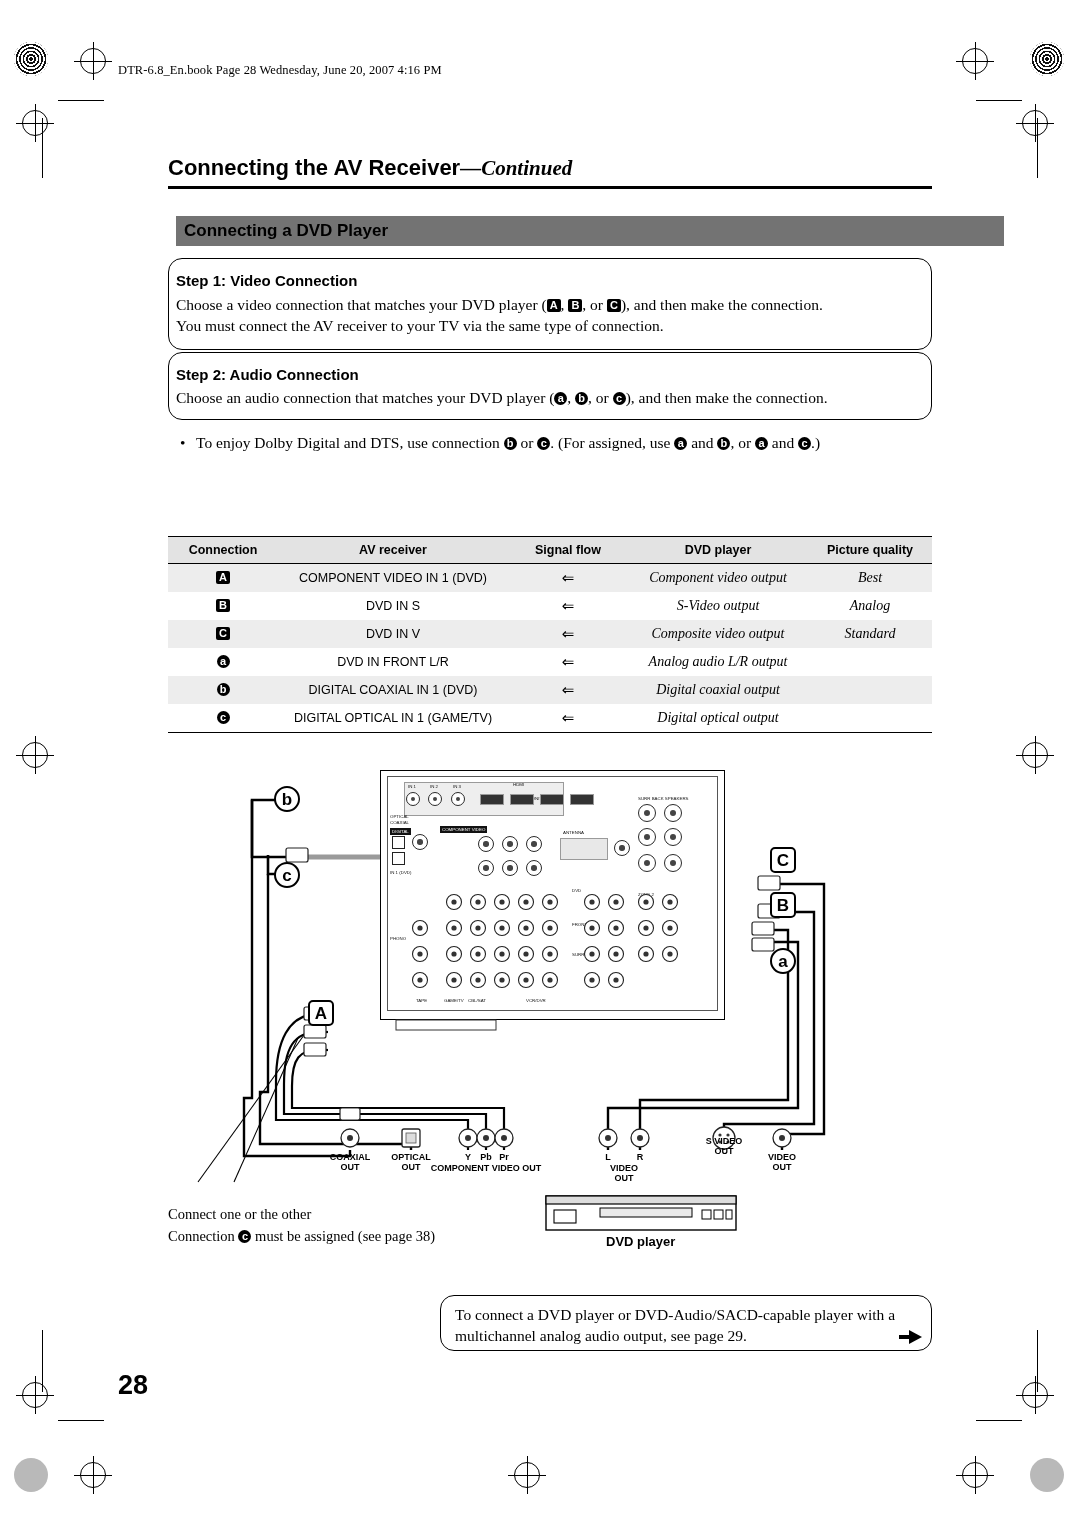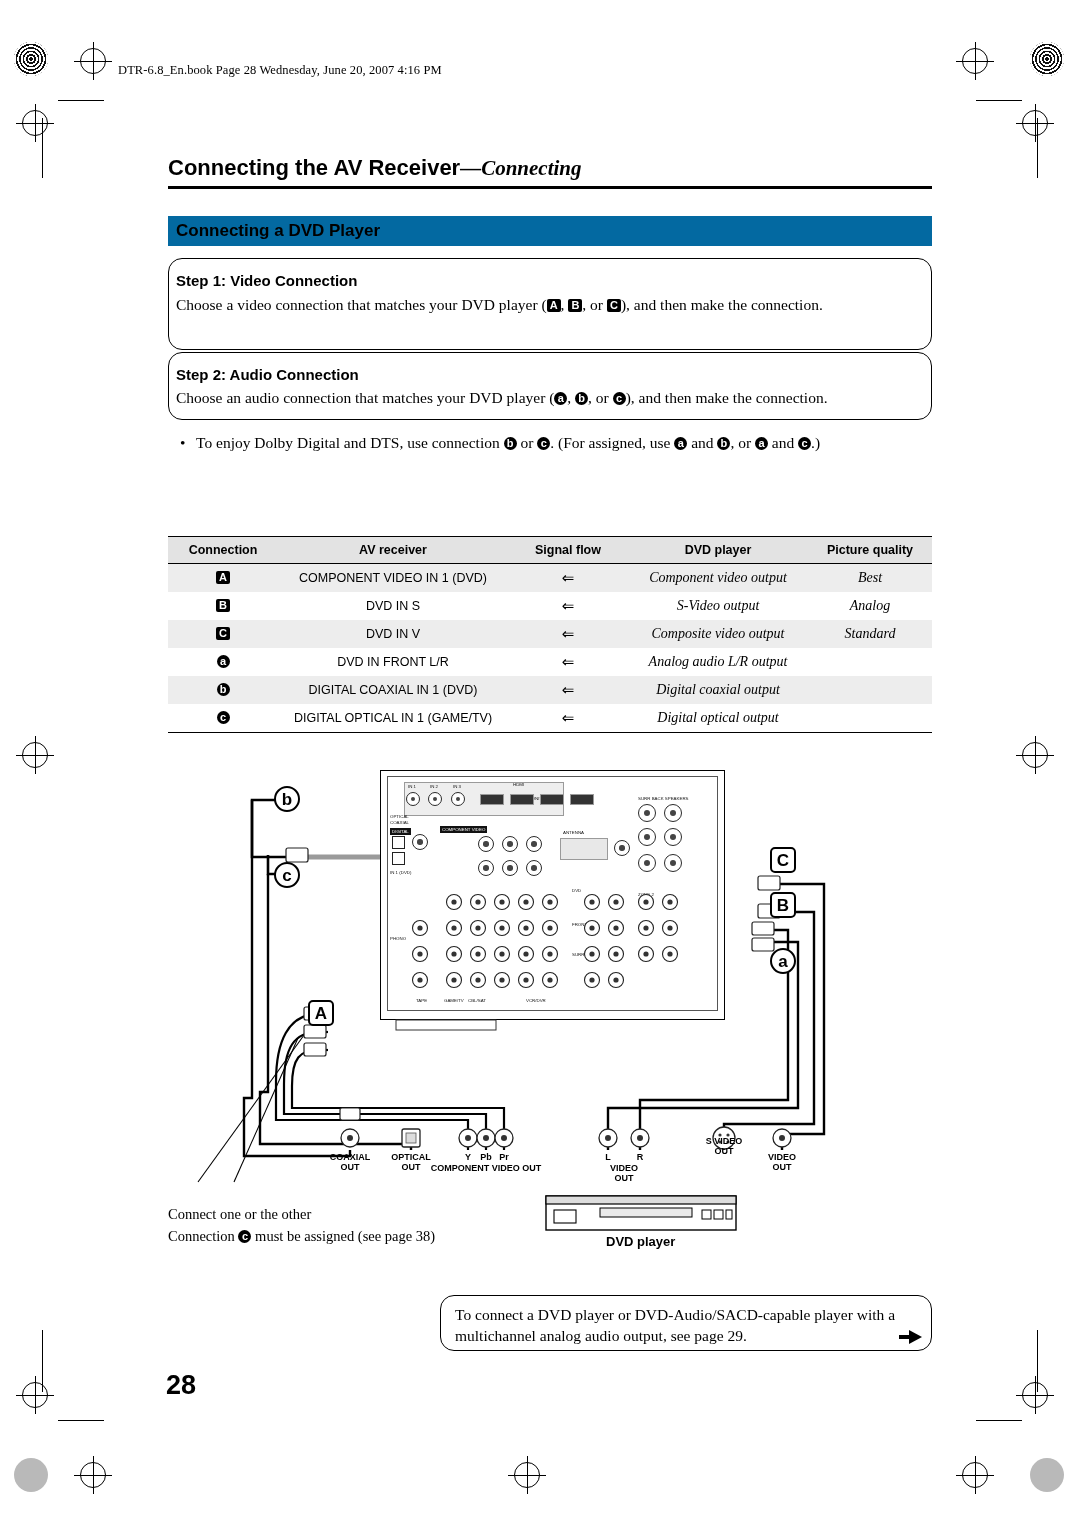--- a/index.html
+++ b/index.html
@@ -76,23 +76,23 @@
   }
   .title-rule {
     position: absolute;
     left: 168px; top: 186px;
     width: 764px; height: 3px;
     background: #000;
   }
 
   .section-bar {
     position: absolute;
-    left: 168px; top: 216px;
-    width: 764px; height: 30px;
-    background: #0369a1;
+    left: 176px; top: 216px;
+    width: 828px; height: 30px;
+    background: #737373;
   }
   .section-bar span {
     position: absolute;
     left: 8px; top: 5px;
     font-family: "Liberation Sans", sans-serif;
     font-size: 17px;
     font-weight: bold;
   }
 
   
@@ -269,21 +269,20 @@
     width: 10px; height: 4px;
     background: #000;
   }
 
   .page-number {
     position: absolute;
     left: 118px; top: 1370px;
     font-family: "Liberation Sans", sans-serif;
     font-size: 27px;
     font-weight: bold;
-    margin-left: 48px;
   }
 
   
   .rack {
     position: absolute;
     border: 1.2px solid #000;
     background: #fff;
     box-sizing: border-box;
   }
   .rcol { position: absolute; background: #d9d9d9; border: 0.8px solid #9a9a9a; box-sizing: border-box;}
@@ -347,32 +346,33 @@
 <div class="trimline" style="left:42px; top:1330px; width:1px; height:62px;"></div>
 <div class="trimline" style="left:1037px; top:1330px; width:1px; height:62px;"></div>
 <div class="trimline" style="left:58px; top:100px; width:46px; height:1px;"></div>
 <div class="trimline" style="left:976px; top:100px; width:46px; height:1px;"></div>
 <div class="trimline" style="left:58px; top:1420px; width:46px; height:1px;"></div>
 <div class="trimline" style="left:976px; top:1420px; width:46px; height:1px;"></div>
 
 <div class="filebar">DTR-6.8_En.book  Page 28  Wednesday, June 20, 2007  4:16 PM</div>
 
 <div class="page-title">
-  <span>Connecting the AV Receiver</span><span class="cont">—</span><span class="cont">Connecting</span>
+  <span>Connecting the AV Receiver</span><span class="cont">—</span><span class="cont">Continued</span>
 </div>
 <div class="title-rule"></div>
 
 <div class="section-bar">
   <span>Connecting a DVD Player</span>
 </div>
 
 <div class="stepbox" style="left:168px; top:258px; width:764px; height:92px;"></div>
 <div class="step-head" style="left:176px; top:272px;">Step 1: Video Connection</div>
 <div class="step-body" style="left:176px; top:294px; width:744px;">
   <span>Choose a video connection that matches your DVD player (</span><span class="badge up">A</span>, <span class="badge up">B</span>, or <span class="badge up">C</span><span>), and then make the connection.</span><br>
+  <span>You must connect the AV receiver to your TV via the same type of connection.</span>
 </div>
 
 <div class="stepbox" style="left:168px; top:352px; width:764px; height:68px;"></div>
 <div class="step-head" style="left:176px; top:366px;">Step 2: Audio Connection</div>
 <div class="step-body" style="left:176px; top:387px; width:744px;">
   <span>Choose an audio connection that matches your DVD player (</span><span class="badge low">a</span>, <span class="badge low">b</span>, or <span class="badge low">c</span><span>), and then make the connection.</span>
 </div>
 
 <div class="bullets">
   <div class="bullet-row">

